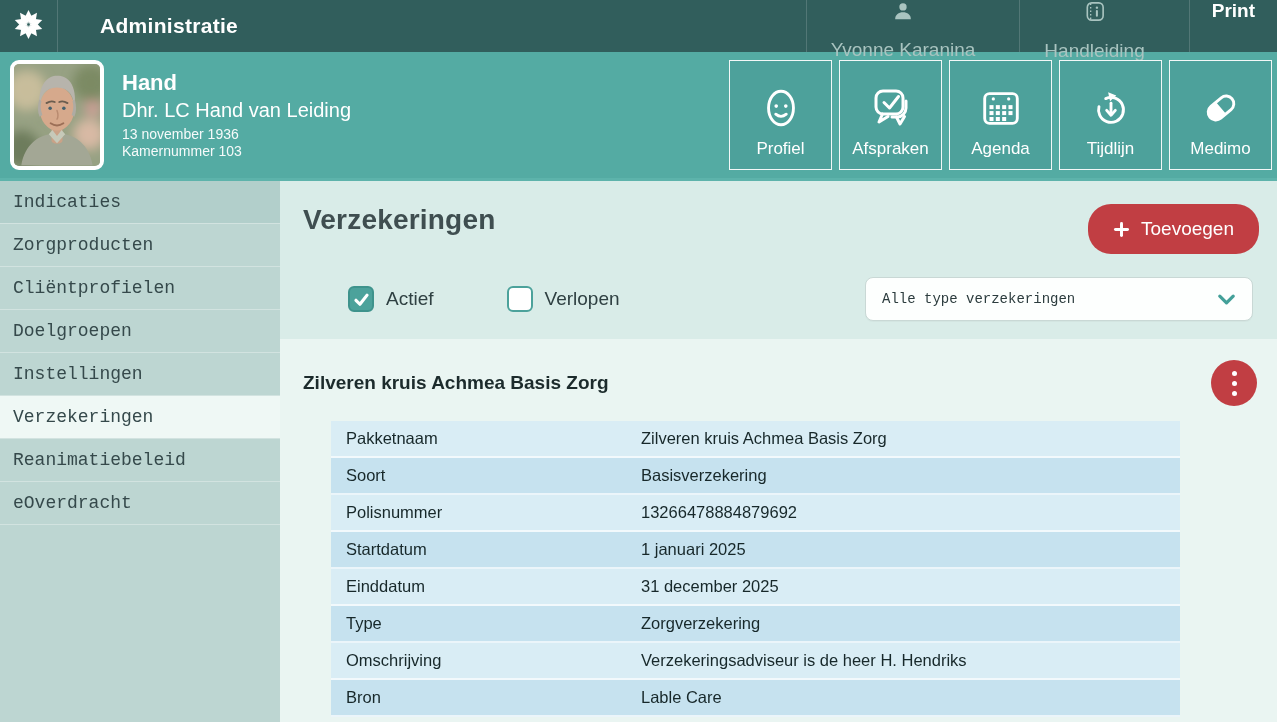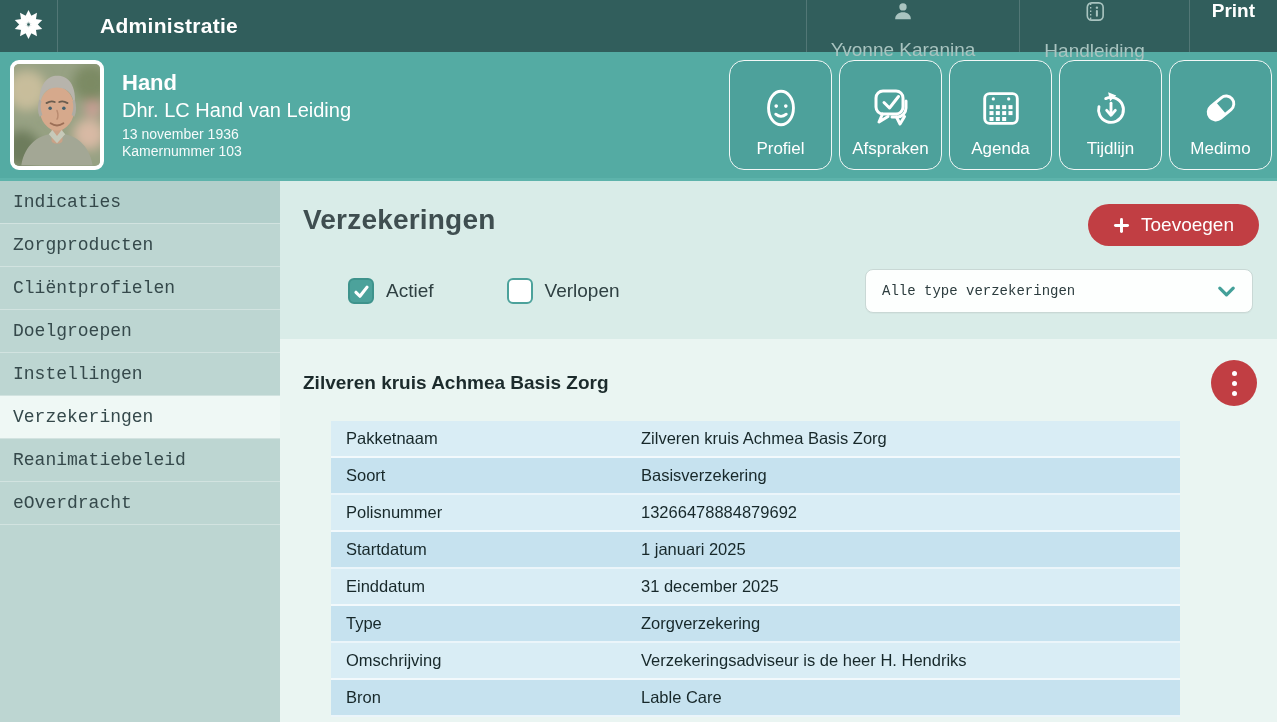--- a/index.html
+++ b/index.html
@@ -34,36 +34,36 @@
 
   
   .patient-header{height:126px;background:var(--c-header_teal);display:flex;align-items:center;padding:0 5px 0 10px;}
   .photo-frame{width:94px;height:110px;border:4px solid #fff;border-radius:9px;overflow:hidden;background:#97a183;flex:0 0 auto;}
   .photo-frame svg{display:block;width:100%;height:100%;}
   .patient-info{color:#fff;margin-left:18px;line-height:1.22;}
   .p-name{font-size:22px;font-weight:700;margin-bottom:1px;}
   .p-full{font-size:20px;margin-bottom:3px;}
   .p-meta{font-size:14px;opacity:.95;}
   .quick-buttons{margin-left:auto;display:flex;gap:7px;}
-  .qbtn{width:103px;height:110px;background:var(--c-button_teal);border:1.5px solid #f2f8f7;border-radius:15px;display:flex;flex-direction:column;align-items:center;justify-content:flex-end;padding-bottom:10px;cursor:pointer;}
+  .qbtn{width:103px;height:110px;background:var(--c-button_teal);border:1.5px solid #f2f8f7;border-radius:0;display:flex;flex-direction:column;align-items:center;justify-content:flex-end;padding-bottom:10px;cursor:pointer;}
   .qicon{height:62px;display:flex;align-items:center;justify-content:center;}
   .qlabel{color:#fff;font-size:17px;}
 
   
   .content{display:flex;height:544px;border-top:3px solid var(--c-divider_line);}
   .sidebar{width:280px;background:var(--c-sidebar);flex:0 0 auto;font-family:Liberation Mono, monospace;}
   .side-item{height:43px;display:flex;align-items:center;padding-left:13px;font-size:18px;color:#35494b;border-bottom:1px solid #d2e3e0;cursor:pointer;background:var(--c-sidebar);}
   .side-item:first-child{background:var(--c-sidebar_first);}
   .side-item.selected{background:var(--c-sidebar_selected);}
 
   .main{flex:1;display:flex;flex-direction:column;background:var(--c-card_bg);}
   .filter-section{height:158px;background:var(--c-filter_bg);padding:23px 18px 0 23px;}
   .title-row{display:flex;align-items:flex-start;}
   .page-title{font-size:28px;font-weight:700;color:#3f4e50;letter-spacing:.2px;}
-  .add-btn{margin-left:auto;background:var(--c-accent_red);color:#fff;border:none;border-radius:23px;height:42px;padding:0 25px;font-size:19px;font-family:inherit;display:flex;align-items:center;gap:11px;cursor:pointer;}
+  .add-btn{margin-left:auto;background:var(--c-accent_red);color:#fff;border:none;border-radius:23px;height:50px;padding:0 25px;font-size:19px;font-family:inherit;display:flex;align-items:center;gap:11px;cursor:pointer;}
   .filter-row{display:flex;align-items:center;margin-top:23px;padding-right:6px;}
   .chk{display:flex;align-items:center;gap:12px;margin-right:28px;font-size:19px;color:#2f4042;cursor:pointer;padding-left:45px;}
   .chk .box{width:26px;height:26px;border-radius:6px;background:#fff;border:2px solid var(--c-checkbox_teal);display:flex;align-items:center;justify-content:center;}
   .chk .box.checked{background:var(--c-checkbox_teal);border-color:#3e938c;}
   .dropdown{margin-left:auto;width:388px;height:44px;background:#fdfffe;border:1px solid #c9d8d5;border-radius:8px;display:flex;align-items:center;padding:0 14px 0 16px;font-size:14px;color:#2c3c3e;cursor:pointer;box-shadow:0 1px 1px rgba(0,0,0,.03);font-family:Liberation Mono, monospace;}
   .dropdown .dd-text{flex:1;}
 
   .card-section{flex:1;padding:20px 20px 0 23px;}
   .card-header{display:flex;align-items:center;height:48px;}
   .card-title{font-size:19px;font-weight:700;color:#1c2b2c;}

